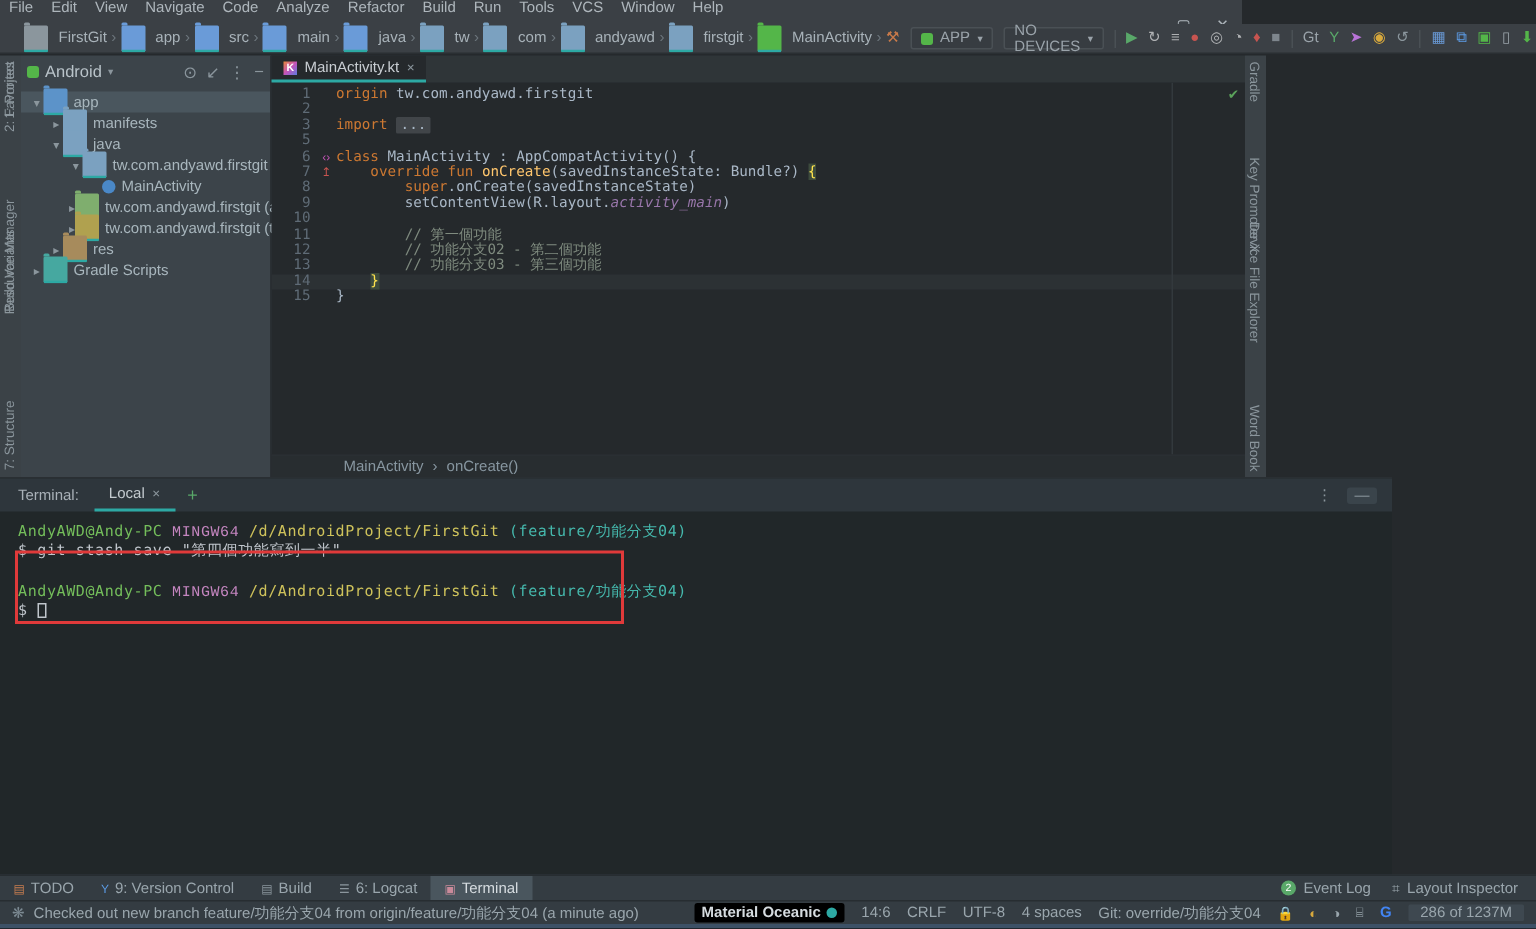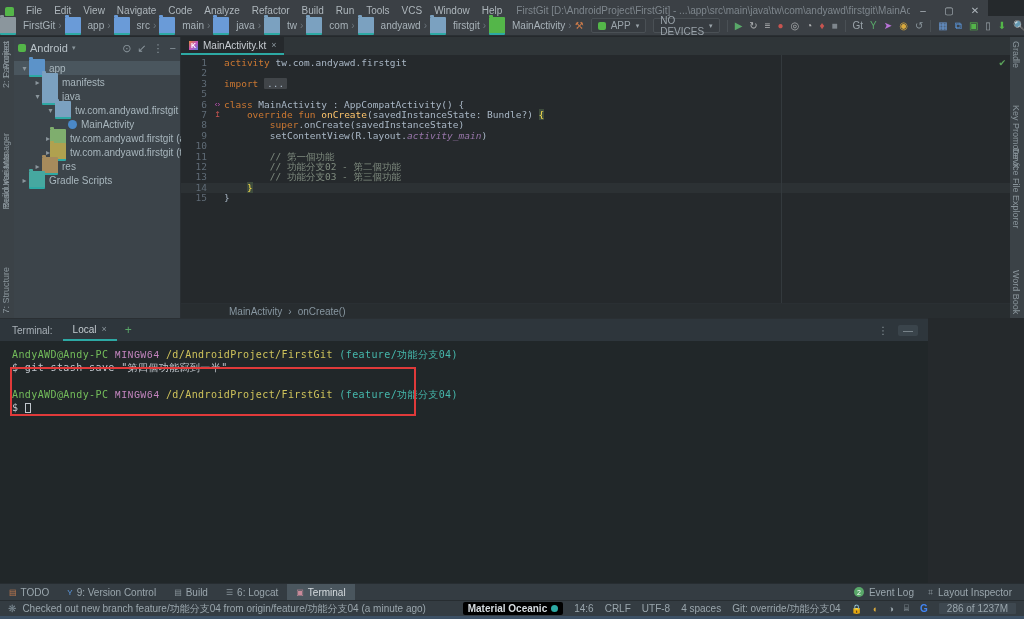--- a/index.html
+++ b/index.html
@@ -5,44 +5,44 @@
   * { margin:0; padding:0; box-sizing:border-box; }
   html,body { background:#1b1f22; }
   #app {
     position:relative; width:1024px; height:619px; overflow:hidden;
     font-family:"Liberation Sans", sans-serif; font-size:11px; color:#A8B6BD;
     background:#25292C;
   }
   .mono { font-family:"DejaVu Sans Mono", monospace; }
 
   
-  .titlebar { position:absolute; left:0; top:0; width:988px; height:16px;
-    background:#3B4045; display:flex; align-items:flex-end; gap:0; font-size:10px; color:#AEB6BC; }
+  .titlebar { position:absolute; left:0; top:0; width:828px; height:16px;
+    background:#3B4045; display:flex; align-items:flex-start; gap:0; font-size:10px; color:#AEB6BC;flex-direction:column; }
   .droid { width:9px; height:9px; border-radius:2px 2px 1px 1px; background:#54B649; margin:0 6px 0 5px; }
   .menubar { display:flex; }
   .menubar span { padding:0 6px; cursor:default; }
   .win-title { color:#7E868D; margin-left:8px; white-space:nowrap; overflow:hidden; flex:1; }
   .winctl { display:flex; margin-left:auto; }
   .winctl span { width:26px; text-align:center; color:#AEB6BC; font-size:10px; }
 
   
   .navbar { position:absolute; left:0; top:16px; width:1024px; height:20px;
     background:#3B4045; border-bottom:1px solid #2A2F33; display:flex; align-items:center; font-size:10px; }
-  .crumbs { display:flex; align-items:center; margin-left:0; white-space:nowrap; }
+  .crumbs { display:flex; align-items:center; margin-left:16px; white-space:nowrap; }
   .crumbs .ci { display:flex; align-items:center; gap:3px; margin-right:3px; color:#A8B2B9; }
   .crumbs .sep { color:#6C757C; margin-right:3px; }
   .cico { width:8px; height:7px; border-radius:1px; display:inline-block; }
   .toolbar { margin-left:auto; display:flex; align-items:center; gap:7px; padding-right:10px; }
   .tbtn { font-size:10px; line-height:10px; }
   .widget { background:#373C41; border:1px solid #4A5055; border-radius:2px; color:#9AA3AA;
     padding:1px 6px; display:flex; align-items:center; gap:5px; height:15px; }
   .vsep { width:1px; height:12px; background:#4A5055; }
 
   
-  .main { position:absolute; left:0; top:37px; width:1024px; height:281px; display:flex; }
+  .main { position:absolute; left:0; top:37px; width:844px; height:281px; display:flex; }
   .strip { width:14px; background:#3B4247; position:relative; font-size:9px; color:#8B969D; }
   .strip .vlabel { position:absolute; left:1px; display:flex; align-items:center; gap:3px; }
   .vl-up { writing-mode:vertical-rl; transform:rotate(180deg); }
   .vl-down { writing-mode:vertical-rl; }
   .sico { width:8px; height:8px; border-radius:2px; display:inline-block; }
 
   
   .project { width:167px; background:#3C444A; border-right:1px solid #2A2F33; }
   .proj-head { height:22px; display:flex; align-items:center; padding:0 4px; gap:4px; color:#B9C3C9; }
   .proj-head .hicons { margin-left:auto; display:flex; gap:6px; color:#8B969D; }
@@ -314,21 +314,21 @@
           <span class="x">×</span>
         </div>
       </div>
       <div class="codewrap">
         <div class="marginguide"></div>
         <span class="inspect-ok">✔</span>
         <div id="code">
             <div class="codeline">
               <span class="lnum">1</span>
               <span class="gslot"></span>
-              <span class="ctext"><span class="tok-kw">activity </span><span class="tok-pl">tw.com.andyawd.firstgit</span></span>
+              <span class="ctext"><span class="tok-kw">origin </span><span class="tok-pl">tw.com.andyawd.firstgit</span></span>
             </div>
             <div class="codeline">
               <span class="lnum">2</span>
               <span class="gslot"></span>
               <span class="ctext"></span>
             </div>
             <div class="codeline">
               <span class="lnum">3</span>
               <span class="gslot"></span>
               <span class="ctext"><span class="tok-kw">import </span><span class="tok-fold">...</span></span>

